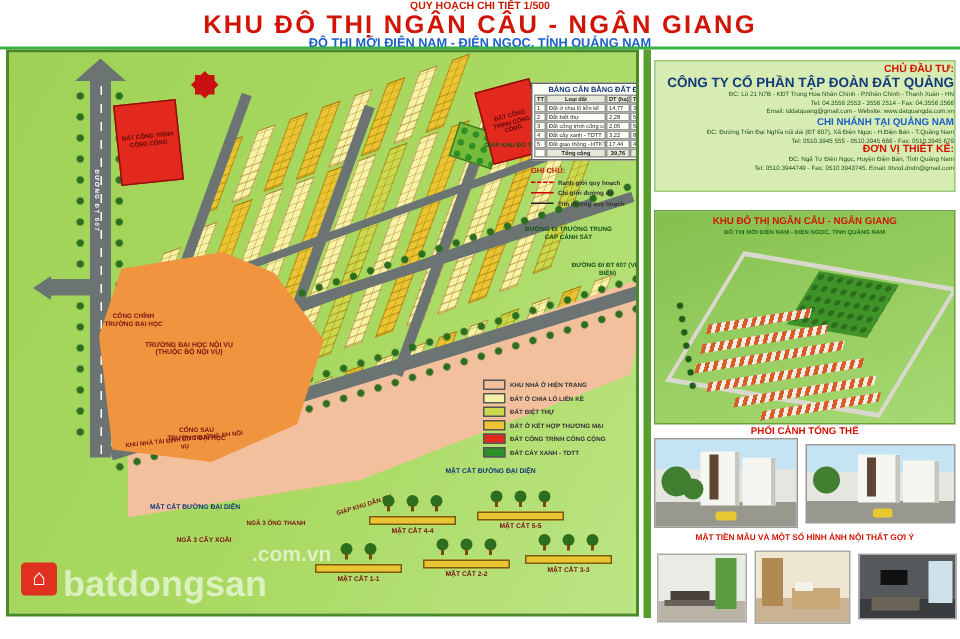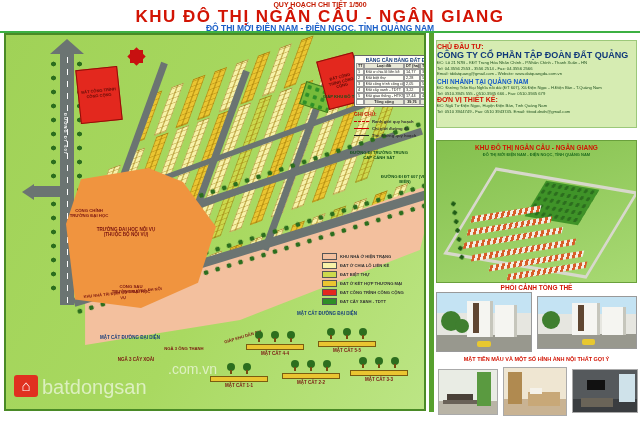--- a/index.html
+++ b/index.html
@@ -51,25 +51,25 @@
   .xtree{position:relative;display:inline-block;width:8px;height:8px;border-radius:50%;background:#2c6e1e;margin:0 4px;}
   .xtree::after{content:"";position:absolute;left:3px;top:7px;width:2px;height:4px;background:#7a4a10;}
   .xbar{height:4px;background:#eac531;border:0.5px solid #7a5c10;margin-top:1px;}
   .xlab{font-size:4.5px;font-weight:bold;color:#7a1410;margin-top:1px;}
   
   .tri-up{width:0;height:0;border-left:17px solid transparent;border-right:17px solid transparent;border-bottom:15px solid #6b7472;}
   .tri-left{width:0;height:0;border-top:8px solid transparent;border-bottom:8px solid transparent;border-right:12px solid #6b7472;}
   .star{width:13px;height:13px;background:#c81010;}
   .star::before{content:"";position:absolute;width:13px;height:13px;background:#c81010;transform:rotate(45deg);}
   
-  .wm{color:rgba(255,255,255,.6);font-weight:normal;}
+  .wm{color:rgba(255,255,255,.6);font-weight:bold;}
   .wmlogo{width:24px;height:22px;background:#e03020;border-radius:3px;color:#fff;font-size:15px;line-height:22px;text-align:center;}
   
   .divider{left:429px;top:33px;width:5px;height:379px;background:#57a02e;}
-  .invbox{left:436px;top:40px;width:201px;height:88px;background:#d6ecb2;border:1px solid #9cc87a;box-sizing:border-box;text-align:left;padding-top:2px;}
+  .invbox{left:436px;top:40px;width:201px;height:88px;background:#d6ecb2;border:1px solid #9cc87a;box-sizing:border-box;text-align:right;padding-top:2px;}
   .inv-h{font-size:7px;font-weight:bold;color:#d21404;}
   .inv-name{font-size:9px;font-weight:bold;color:#123a7a;}
   .inv-s{font-size:4.2px;color:#1d4f1d;line-height:1.35;}
   .inv-b{font-size:6.5px;font-weight:bold;color:#1a5fc8;margin-top:1px;}
   .inv-n2{font-size:8.5px;font-weight:bold;color:#123a7a;}
   .persp{left:436px;top:140px;width:201px;height:143px;background:linear-gradient(160deg,#84c04e,#a8d973);border:1px solid #6aa03c;box-sizing:border-box;overflow:hidden;}
   .p-title{position:absolute;left:0;top:3px;width:100%;text-align:center;font-size:6.5px;font-weight:bold;color:#d21404;}
   .p-sub{position:absolute;left:0;top:11px;width:100%;text-align:center;font-size:4px;font-weight:bold;color:#1d6b1d;}
   .p-ring{position:absolute;border:3px solid #d8d8cc;transform:skewX(-24deg) rotate(9deg);}
   .p-park{position:absolute;background:#3f9328;background-image:radial-gradient(circle,#2c6e1e 1.8px,transparent 2.2px);background-size:7px 7px;transform:skewX(-24deg) rotate(9deg);}
@@ -291,21 +291,21 @@
       <div class="xbar"></div>
       <div class="xlab">MẶT CẮT 2-2</div>
     </div>
     <div class="xsec" style="left:344px;top:316px;">
       <div><span class="xtree"></span><span class="xtree"></span><span class="xtree"></span></div>
       <div class="xbar"></div>
       <div class="xlab">MẶT CẮT 3-3</div>
     </div>
 
     <div class="abs wmlogo" style="left:8px;top:340px;">⌂</div>
-    <div class="abs wm" style="left:36px;top:341px;font-size:20px;">batdongsan</div>
+    <div class="abs wm" style="left:36px;top:341px;font-size:24px;">batdongsan</div>
     <div class="abs wm" style="left:162px;top:326px;font-size:14px;">.com.vn</div>
   </div>
 
   <div class="abs divider"></div>
 
   <div class="abs invbox">
     <div class="inv-h">CHỦ ĐẦU TƯ:</div>
     <div class="inv-name">CÔNG TY CỔ PHẦN TẬP ĐOÀN ĐẤT QUẢNG</div>
     <div class="inv-s">ĐC: Lô 21 N7B - KĐT Trung Hòa Nhân Chính - P.Nhân Chính - Thanh Xuân - HN</div>
     <div class="inv-s">Tel: 04.3556 2553 - 3556 2514 - Fax: 04.3556 2566</div>

